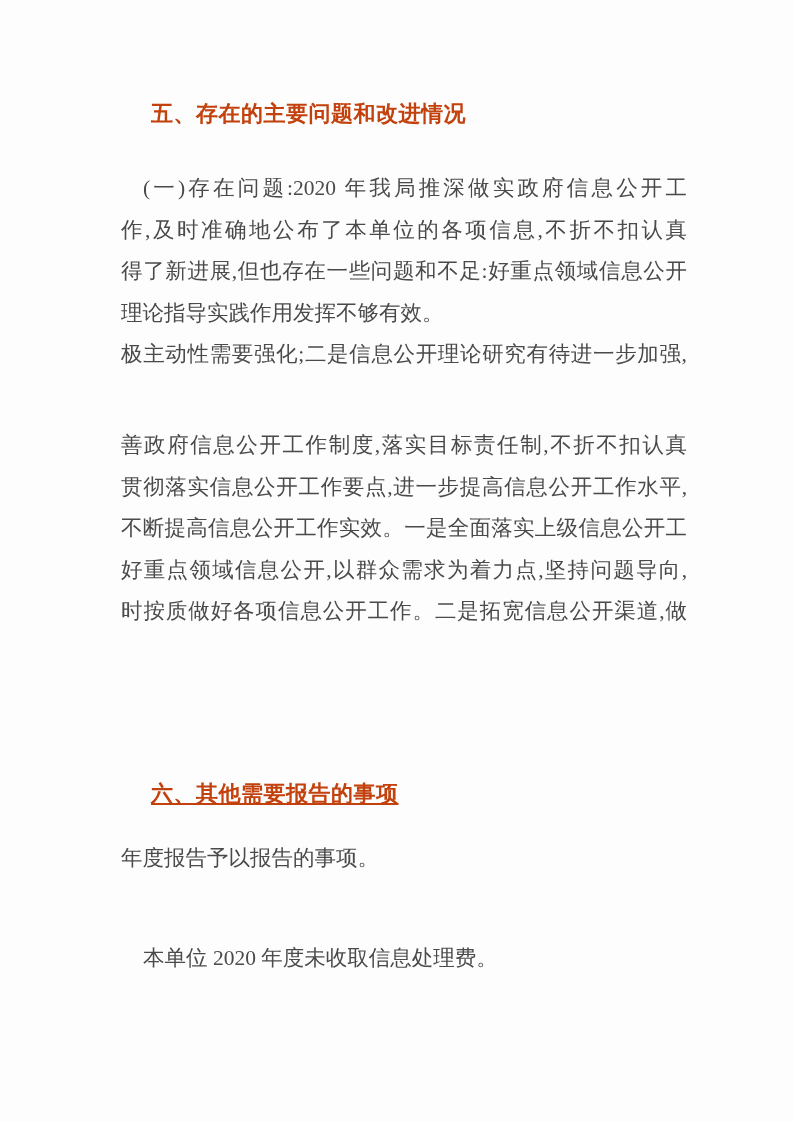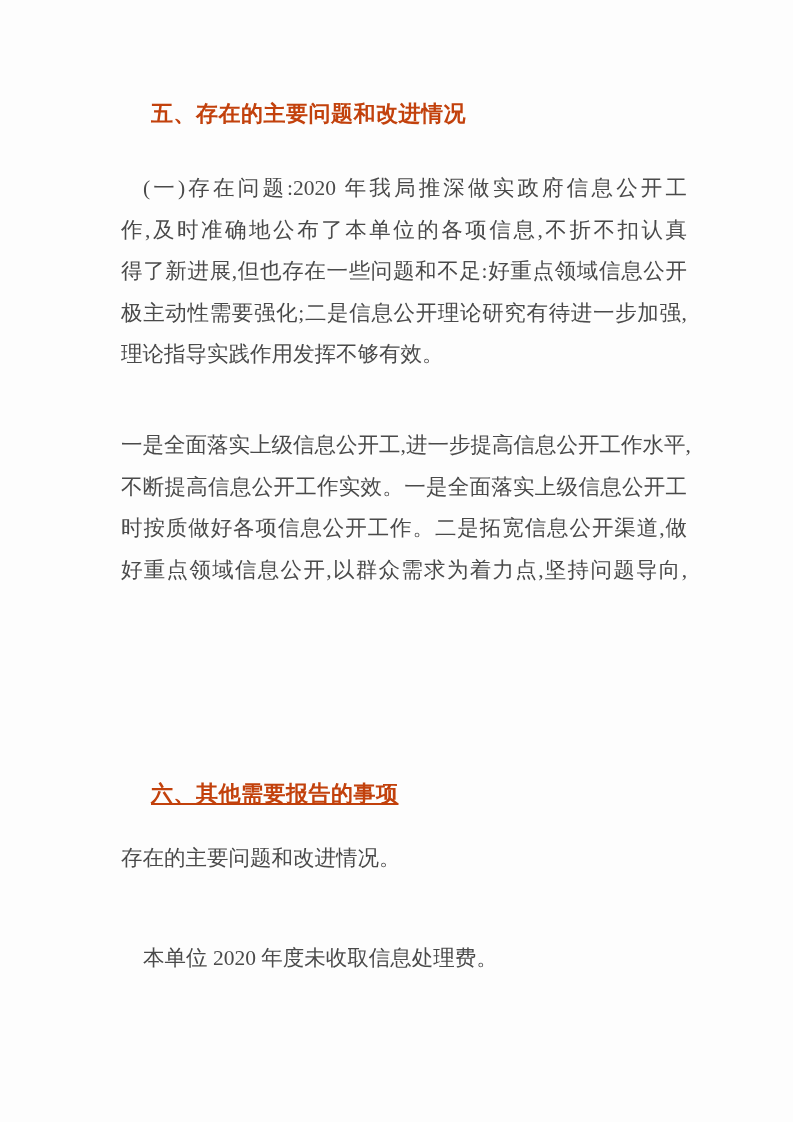--- a/index.html
+++ b/index.html
@@ -61,34 +61,35 @@
 <body>
 
 <div class="page">
 
   <div class="heading pos-h1">五、存在的主要问题和改进情况</div>
 
   <div class="para pos-p1">
     <div class="line first">(一)存在问题:2020 年我局推深做实政府信息公开工</div>
     <div class="line">作,及时准确地公布了本单位的各项信息,不折不扣认真</div>
     <div class="line">得了新进展,但也存在一些问题和不足:好重点领域信息公开</div>
+    <div class="line last">理论指导实践作用发挥不够有效。</div>
     <div class="line">极主动性需要强化;二是信息公开理论研究有待进一步加强,</div>
-    <div class="line last">理论指导实践作用发挥不够有效。</div>
   </div>
 
   <div class="para pos-p2">
-    <div class="line">一是全面落实上级信息公开工,进一步提高信息公开工作水平,</div>
+    <div class="line">善政府信息公开工作制度,落实目标责任制,不折不扣认真</div>
+    <div class="line">贯彻落实信息公开工作要点,进一步提高信息公开工作水平,</div>
     <div class="line">不断提高信息公开工作实效。一是全面落实上级信息公开工</div>
+    <div class="line">好重点领域信息公开,以群众需求为着力点,坚持问题导向,</div>
     <div class="line">时按质做好各项信息公开工作。二是拓宽信息公开渠道,做</div>
-    <div class="line">好重点领域信息公开,以群众需求为着力点,坚持问题导向,</div>
   </div>
 
   <div class="heading pos-h2">六、其他需要报告的事项</div>
 
   <div class="para pos-p3">
-    <div class="line last">存在的主要问题和改进情况。</div>
+    <div class="line last">年度报告予以报告的事项。</div>
   </div>
 
   <div class="para pos-p4">
     <div class="line first last">本单位 2020 年度未收取信息处理费。</div>
   </div>
 
 </div>
 
 </body></html>

